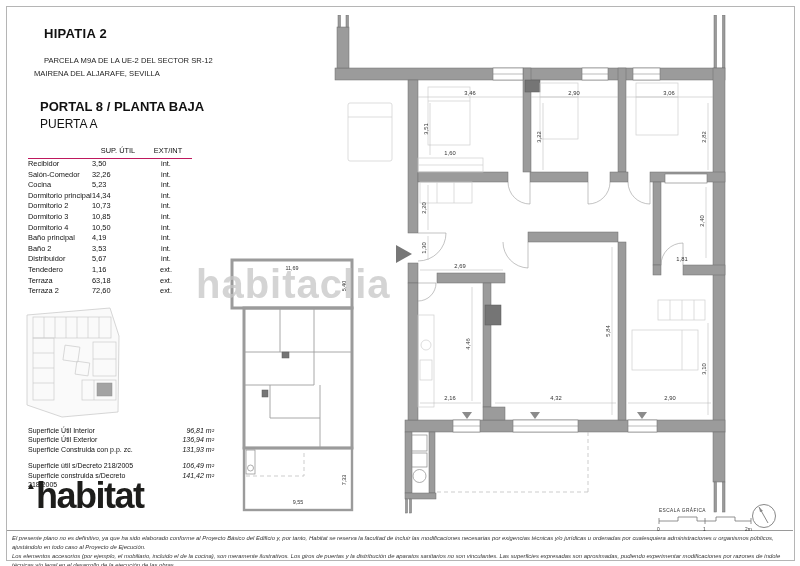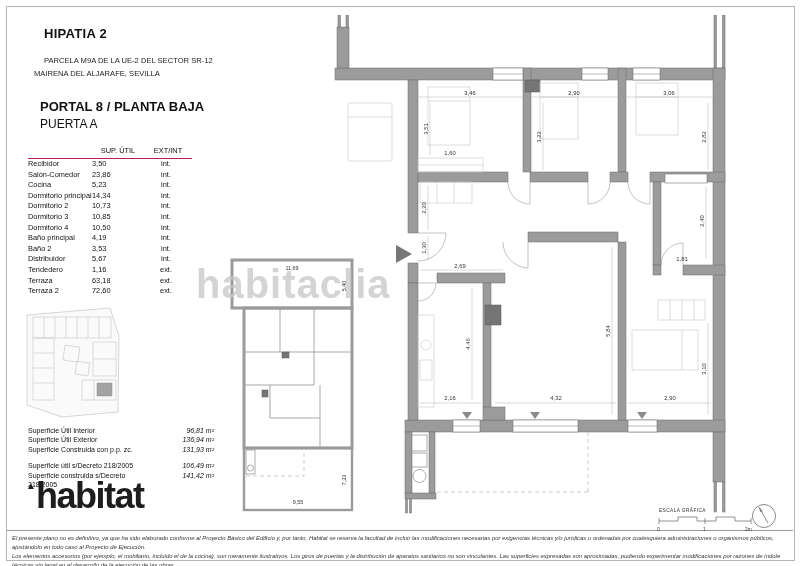--- a/index.html
+++ b/index.html
@@ -81,21 +81,21 @@
     <div class="c3">EXT/INT</div>
   </div>
   <div class="t-body">
     <div class="t-row">
         <div class="c1">Recibidor</div>
         <div class="c2">3,50</div>
         <div class="c3">int.</div>
       </div>
     <div class="t-row">
         <div class="c1">Salón-Comedor</div>
-        <div class="c2">23,86</div>
+        <div class="c2">32,26</div>
         <div class="c3">int.</div>
       </div>
     <div class="t-row">
         <div class="c1">Cocina</div>
         <div class="c2">5,23</div>
         <div class="c3">int.</div>
       </div>
     <div class="t-row">
         <div class="c1">Dormitorio principal</div>
         <div class="c2">14,34</div>

